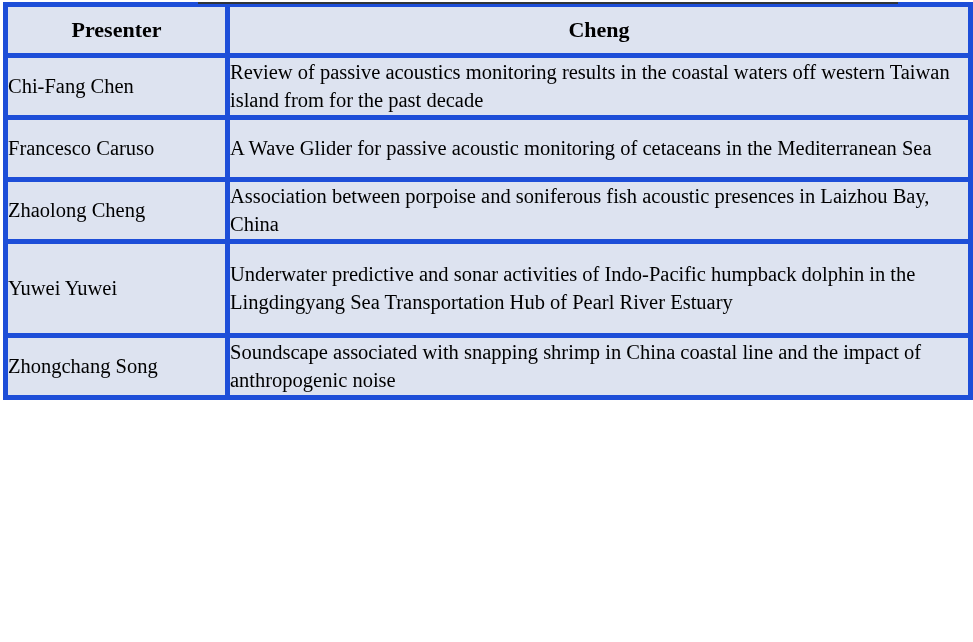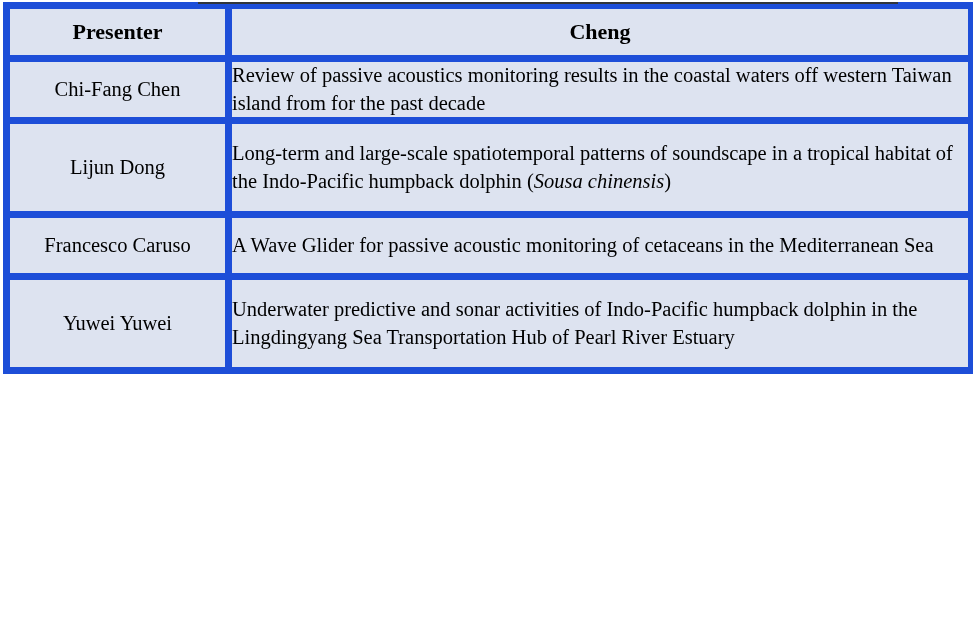--- a/index.html
+++ b/index.html
@@ -22,38 +22,37 @@
   }
   table.schedule {
     border-collapse: collapse;
     width: 967px;
     margin-left: 3px;
     margin-top: 2px;
     table-layout: fixed;
   }
   table.schedule th,
   table.schedule td {
-    border: 7px solid #1d4ed8;
+    border: 5px solid #1d4ed8;
     background: #dde3f0;
     vertical-align: middle;
     padding: 0;
   }
   .col-presenter { width: 222px; }
   .col-title { width: 743px; }
 
   th.head {
     text-align: center;
     font-weight: bold;
     font-size: 22px;
     height: 46px;
     line-height: 46px;
     color: #000000;
   }
   td.presenter {
-    text-align: center;
     font-size: 20.5px;
     line-height: 1.28;
     padding: 4px 8px;
     color: #000000;
   }
   td.title {
     text-align: left;
     font-size: 20.5px;
     line-height: 1.32;
     padding: 7px 10px 7px 9px;
@@ -86,27 +85,31 @@
       <tr>
         <th class="head">Presenter</th>
         <th class="head">Cheng</th>
       </tr>
     </thead>
     <tbody>
       <tr class="row-h2">
         <td class="presenter">Chi-Fang Chen</td>
         <td class="title"><span>Review of passive acoustics monitoring results in the coastal waters off western Taiwan island from for the past decade</span><i></i><span></span></td>
       </tr>
-      <tr class="row-h3">
-        <td class="presenter">Lijun Dong</td>
-        <td class="title"><span>Long-term and large-scale spatiotemporal patterns of soundscape in a tropical habitat of the Indo-Pacific humpback dolphin (</span><i>Sousa chinensis</i><span>)</span></td>
-      </tr>
       <tr class="row-h2">
         <td class="presenter">Francesco Caruso</td>
         <td class="title"><span>A Wave Glider for passive acoustic monitoring of cetaceans in the Mediterranean Sea</span><i></i><span></span></td>
       </tr>
+      <tr class="row-h2">
+        <td class="presenter">Zhaolong Cheng</td>
+        <td class="title"><span>Association between porpoise and soniferous fish acoustic presences in Laizhou Bay, China</span><i></i><span></span></td>
+      </tr>
       <tr class="row-h3">
         <td class="presenter">Yuwei Yuwei</td>
         <td class="title"><span>Underwater predictive and sonar activities of Indo-Pacific humpback dolphin in the Lingdingyang Sea Transportation Hub of Pearl River Estuary</span><i></i><span></span></td>
+      </tr>
+      <tr class="row-h2">
+        <td class="presenter">Zhongchang Song</td>
+        <td class="title"><span>Soundscape associated with snapping shrimp in China coastal line and the impact of anthropogenic noise</span><i></i><span></span></td>
       </tr>
     </tbody>
   </table>
 </div>
 
 </body></html>

